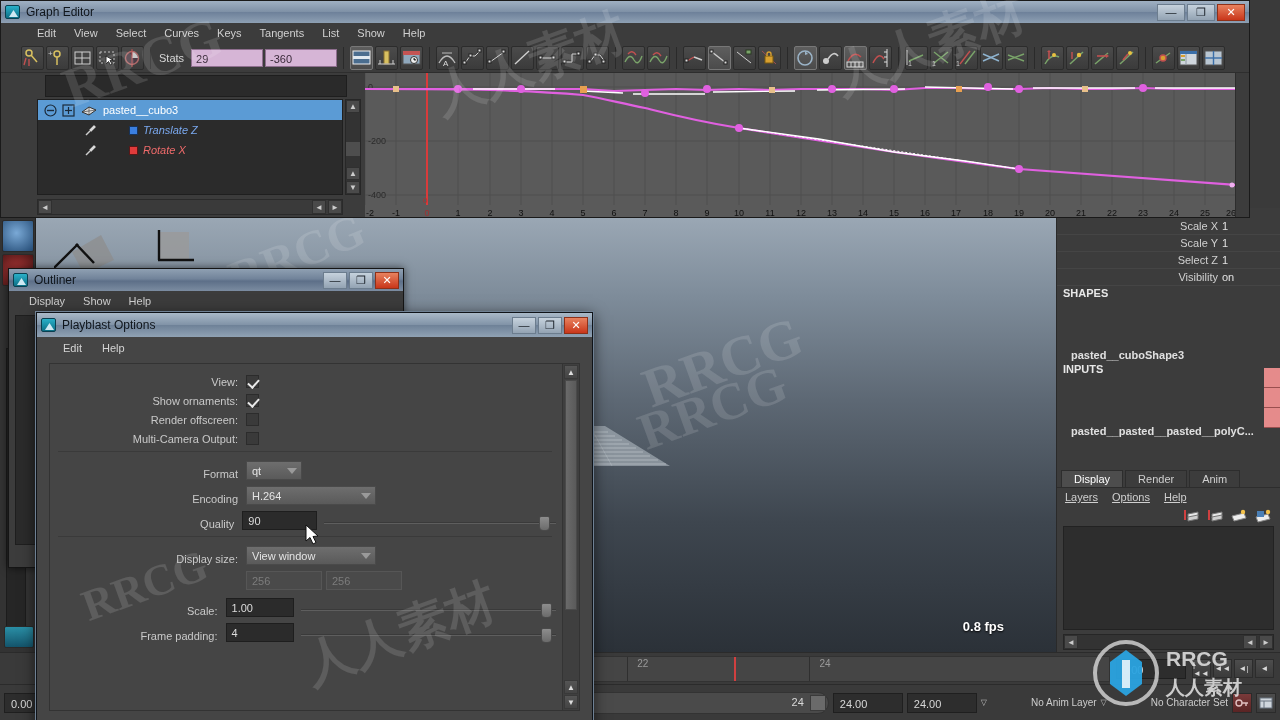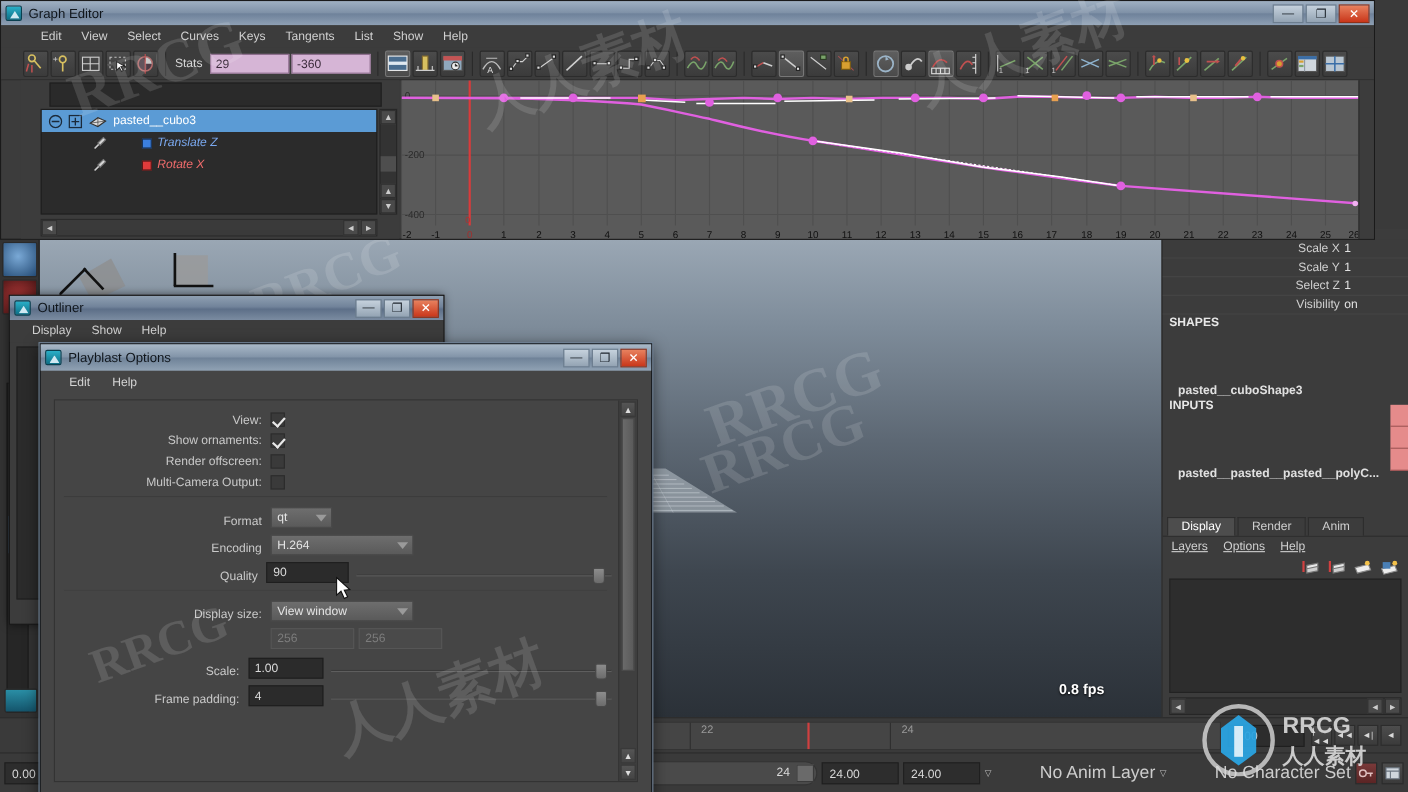--- a/index.html
+++ b/index.html
@@ -91,21 +91,21 @@
   #rangeslider { position:absolute; left:0; right:0; bottom:0; height:36px;
     background:#3a3a3a; border-top:1px solid #2b2b2b; display:flex; align-items:center; gap:4px; padding:0 4px;}
   .num-field { height:20px; background:#2d2d2d; border:1px solid #1f1f1f;
      color:#d8d8d8; font-size:11px; line-height:20px; padding:0 6px; }
   #range-bar { position:relative; flex:1; height:22px; background:#4a4a4a;
      border:1px solid #333; border-radius:11px; }
   #range-bar .rnum { position:absolute; right:24px; top:3px; font-size:11px; color:#d8d8d8;}
   #range-bar .handle { position:absolute; right:2px; top:2px; width:16px; height:16px;
      background:#6a6a6a; border:1px solid #3a3a3a; }
   .dd-arrow { font-size:8px; color:#bbb; }
-  .lbl-static { font-size:16px; color:#cdcdcd;padding-left:40px; }
+  .lbl-static { font-size:10px; color:#cdcdcd;padding-left:40px; }
   .icon-sq { width:20px;height:20px;border:1px solid #2b2b2b;
      background:linear-gradient(180deg,#4d4d4d,#3a3a3a); display:flex;
      align-items:center; justify-content:center;}
 
   
   #graph-editor {
     position:absolute; left:0; top:0; width:1250px; height:218px;
     background:#3c3c3c; border:1px solid #1a1a1a;
   }
   .win-title {

